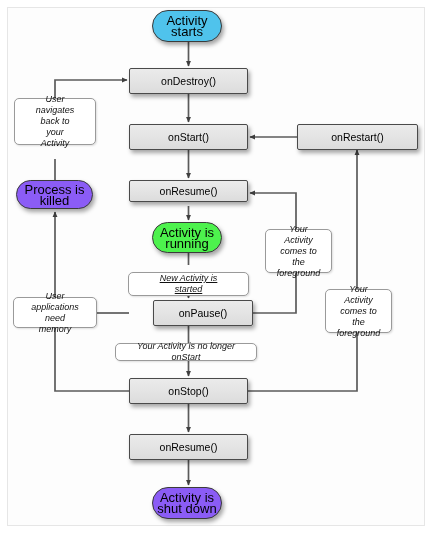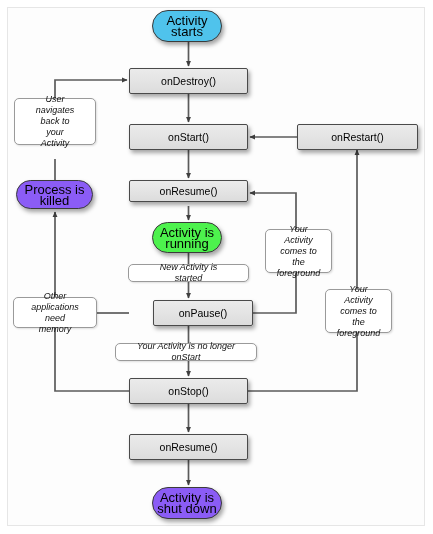--- a/index.html
+++ b/index.html
@@ -171,33 +171,33 @@
     <span>
       <span>Activity is</span><br>
       <span>shut down</span>
     </span>
   </div>
 
   <div class="node note" style="left:14px;top:98px;width:82px;height:47px;">
     <span>User navigates back to your Activity</span>
   </div>
 
-  <div class="node note" style="left:128px;top:264px;width:121px;height:18px;">
+  <div class="node note" style="left:128px;top:272px;width:121px;height:24px;text-decoration:underline;">
     <span>New Activity is started</span>
   </div>
 
   <div class="node note" style="left:265px;top:229px;width:67px;height:44px;">
     <span>Your Activity comes to the foreground</span>
   </div>
 
   <div class="node note" style="left:325px;top:289px;width:67px;height:44px;">
     <span>Your Activity comes to the foreground</span>
   </div>
 
   <div class="node note" style="left:13px;top:297px;width:84px;height:31px;">
-    <span>Other applications need memory</span>
+    <span>User applications need memory</span>
   </div>
 
   <div class="node note" style="left:115px;top:343px;width:142px;height:18px;">
     <span>Your Activity is no longer onStart</span>
   </div>
 
 </div>
 
 </body></html>

